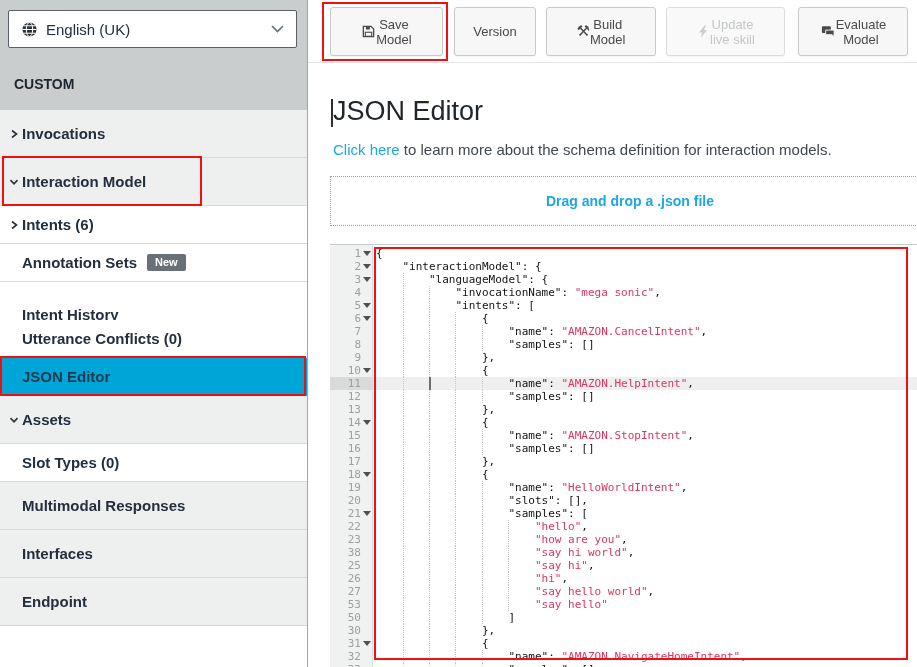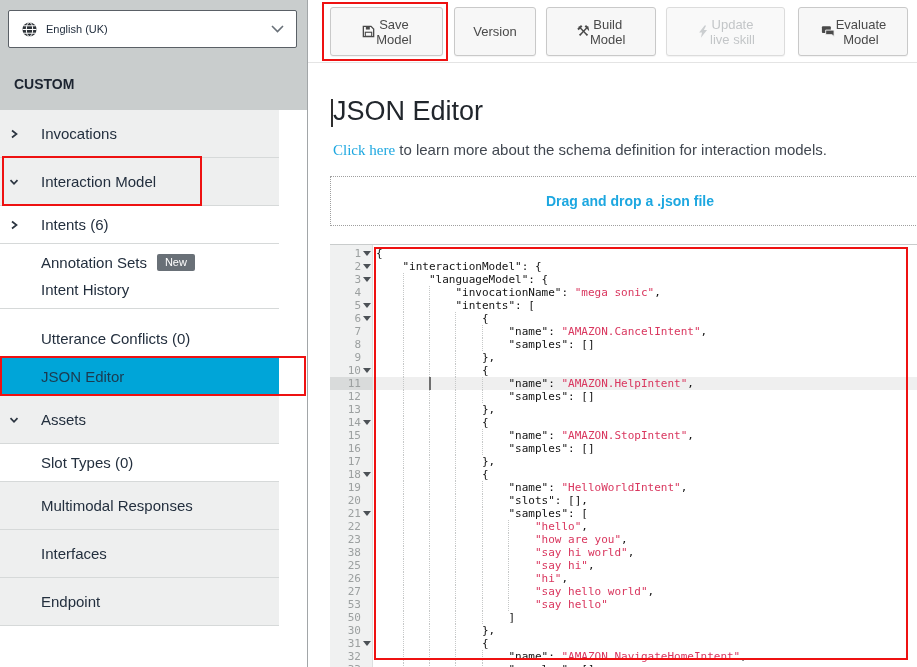--- a/index.html
+++ b/index.html
@@ -14,27 +14,27 @@
   .canvas{position:relative;width:917px;height:667px;overflow:hidden;background:#fff;
           font-family:"Liberation Sans",sans-serif;}
 
   
   .sidebar{position:absolute;left:0;top:0;width:308px;height:667px;background:#fff;
            border-right:1px solid #a2a6a8;box-sizing:border-box;}
   .lang-area{position:absolute;left:0;top:0;width:100%;height:110px;background:var(--sidebar-silver);}
   .lang-select{position:absolute;left:8px;top:10px;width:289px;height:38px;background:#fff;
                border:1px solid #5a6066;border-radius:2px;display:flex;align-items:center;
                padding:0 12px;box-sizing:border-box;gap:8px;cursor:pointer;}
-  .lang-label{flex:1;font-size:11px;color:#232f3e;}
+  .lang-label{flex:1;font-size:15px;color:#232f3e;}
   .custom-header{position:absolute;left:14px;top:76px;font-size:14px;font-weight:bold;color:#1c2430;}
   .models-header{position:absolute;left:0;top:626px;width:100%;height:41px;background:var(--sidebar-silver);
                  border-top:1px solid #aeb2b4;box-sizing:border-box;display:flex;align-items:center;
                  padding-left:14px;font-size:14px;font-weight:bold;color:#1c2430;}
-  .nav-row{position:absolute;left:0;width:279px;box-sizing:border-box;display:flex;align-items:center;
-           padding-left:41px;border-bottom:1px solid #d6d9d9;font-size:15px;color:#232f3e;cursor:pointer;}
+  .nav-row{position:absolute;left:0;width:307px;box-sizing:border-box;display:flex;align-items:center;
+           padding-left:22px;border-bottom:1px solid #d6d9d9;font-size:15px;color:#232f3e;cursor:pointer;font-weight:bold;}
   .nav-row.group{background:#eeefef;}
   .nav-row.sub{background:#fff;}
   .nav-row.selected{background:var(--accent-cyan);color:var(--selected-text);
                     border-bottom-color:var(--accent-cyan);}
   .nav-chev{position:absolute;left:9px;top:50%;transform:translateY(-50%);width:10px;height:10px;display:flex;}
   .badge{margin-left:10px;background:#697077;color:#fff;font-size:11px;padding:2px 8px 3px;border-radius:2px;}
 
   
   .toolbar{position:absolute;left:308px;top:0;width:609px;height:63px;background:#fff;
            border-bottom:1px solid #e4e4e4;box-sizing:border-box;}
@@ -44,21 +44,21 @@
   .tb-btn.disabled{color:#c3c6c8;border-color:#dcdcdc;background:#f9f9f9;cursor:default;}
   .tb-label{text-align:center;line-height:15px;}
   .tb-icon{display:flex;align-items:center;color:#4a4a4a;font-family:"DejaVu Sans",sans-serif;
            font-size:15px;line-height:15px;}
   .tb-btn.disabled .tb-icon{color:#cbced0;}
 
   
   .page-title{position:absolute;left:333px;top:96px;font-size:27px;color:#21262c;}
   .title-cursor{position:absolute;left:331px;top:99px;width:2px;height:28px;background:#2f2f2f;}
   .subtitle{position:absolute;left:333px;top:141px;font-size:15px;color:#414750;}
-  .subtitle .link{color:var(--link-cyan);cursor:pointer;font-family:Liberation Serif, serif;}
+  .subtitle .link{color:var(--link-cyan);cursor:pointer;}
   .dropzone{position:absolute;left:330px;top:176px;width:600px;height:50px;border:1px dotted #9f9f9f;
             box-sizing:border-box;display:flex;align-items:center;justify-content:center;cursor:pointer;}
   .dropzone-label{font-size:14px;font-weight:bold;color:var(--link-cyan);}
 
   
   .editor{position:absolute;left:330px;top:244px;width:587px;height:423px;border-top:1px solid #c9cccc;
           background:#fff;overflow:hidden;}
   .gutter{position:absolute;left:0;top:0;width:43px;height:100%;background:#f0f1f1;
           border-right:1px solid #dddfdf;box-sizing:border-box;}
   .gutter-rows{position:absolute;left:0;top:2px;width:43px;}
@@ -125,21 +125,21 @@
             <svg width="10" height="10" viewBox="0 0 10 10">
               <path d="M3 1.5 L7.5 5 L3 8.5" fill="none" stroke="#2b3440" stroke-width="1.7"></path>
             </svg>
           </span>
           <span>Intents (6)</span>
         </div>
         <div class="nav-row sub" style="top: 244px; height: 38px;">
           <span>Annotation Sets</span>
           <span class="badge">New</span>
         </div>
-        <div class="nav-row sub" style="top: 271px; height: 38px;">
+        <div class="nav-row sub" style="top: 296px; height: 38px;">
           <span>Intent History</span>
         </div>
         <div class="nav-row sub" style="top: 320px; height: 38px;">
           <span>Utterance Conflicts (0)</span>
         </div>
         <div class="nav-row sub selected" style="top: 358px; height: 38px;">
           <span>JSON Editor</span>
         </div>
         <div class="nav-row group" style="top: 396px; height: 48px;">
           <span class="nav-chev">

